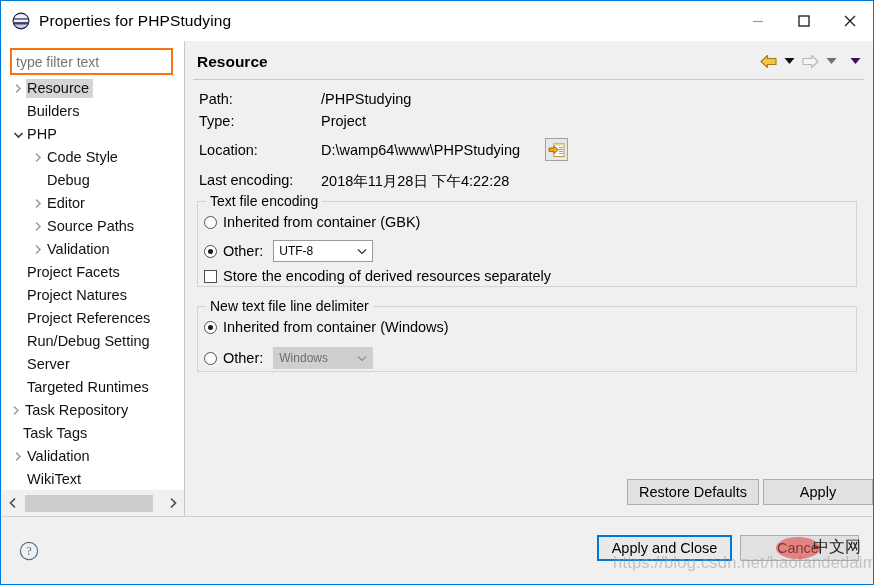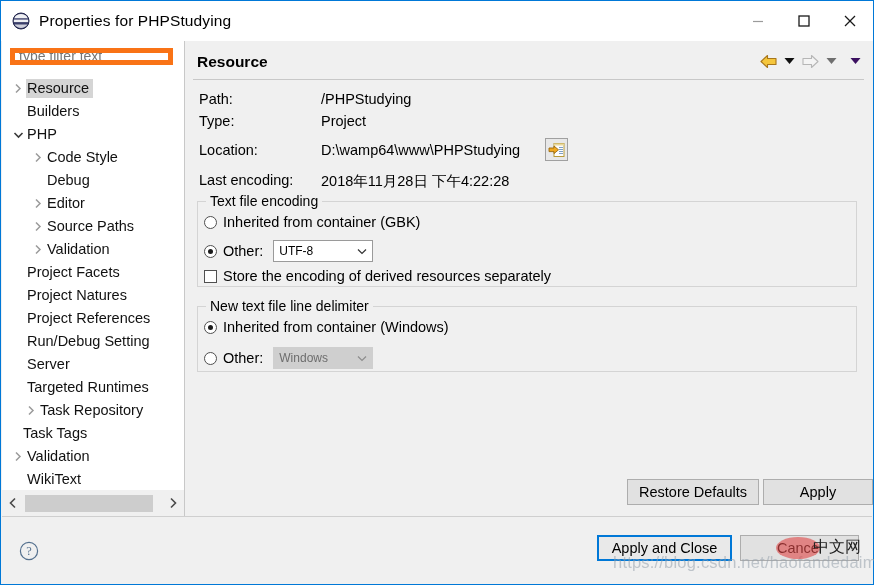--- a/index.html
+++ b/index.html
@@ -41,22 +41,22 @@
   .winbtn svg { display:block; }
 
   
   #leftpane {
     position: absolute; left: 1px; top: 40px;
     width: 182px; height: 475px;
     background: #ffffff;
   }
   #filterbox {
     position: absolute; left: 8px; top: 7px;
-    width: 163px; height: 17px;
-    border: 5px solid #f97316; background: #fff;
+    width: 163px; height: 27px;
+    border: 2px solid #f97316; background: #fff;
     font-size: 14px; color: #636363;
     padding: 0 0 0 4px;
     line-height: 21px;
     font-family: "Liberation Sans", sans-serif;
     outline: none;
   }
   #tree {
     position: absolute; left: 0; top: 36px; right: 0; bottom: 26px;
     overflow: hidden;
   }
@@ -316,21 +316,21 @@
           <span class="tlabel">Run/Debug Setting</span>
         </div>
         <div class="tnode" style="padding-left: 8px;">
           <span class="tw"></span>
           <span class="tlabel">Server</span>
         </div>
         <div class="tnode" style="padding-left: 8px;">
           <span class="tw"></span>
           <span class="tlabel">Targeted Runtimes</span>
         </div>
-        <div class="tnode" style="padding-left: 21px;">
+        <div class="tnode" style="padding-left: 6px;">
           <span class="tw">
             <svg class="chev" width="10" height="11" viewBox="0 0 10 11">
               <polyline points="3,1.5 7,5.5 3,9.5" fill="none" stroke="#9a9a9a" stroke-width="1.5"></polyline>
             </svg>
           </span>
           <span class="tlabel">Task Repository</span>
         </div>
         <div class="tnode" style="padding-left: 4px;">
           <span class="tw"></span>
           <span class="tlabel">Task Tags</span>

